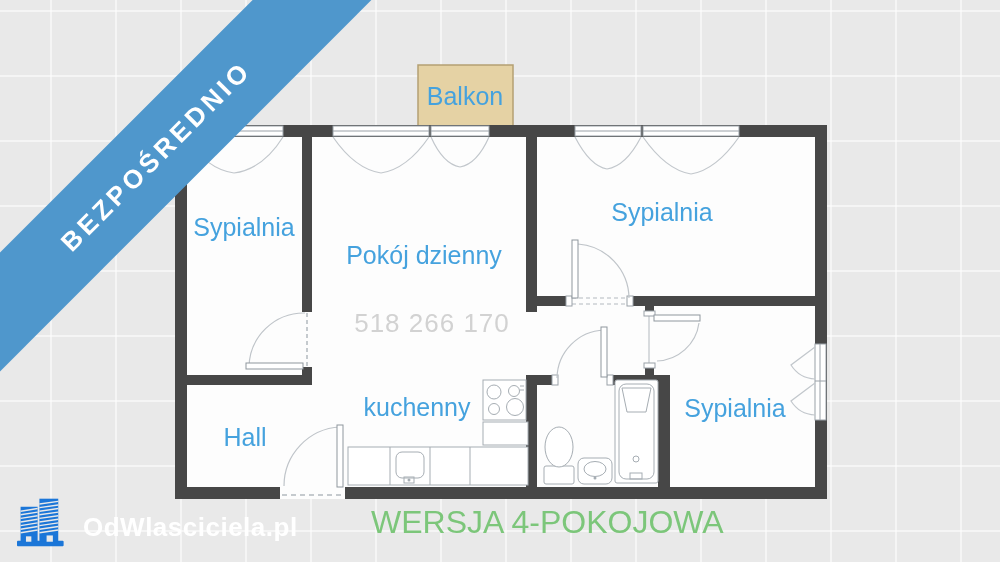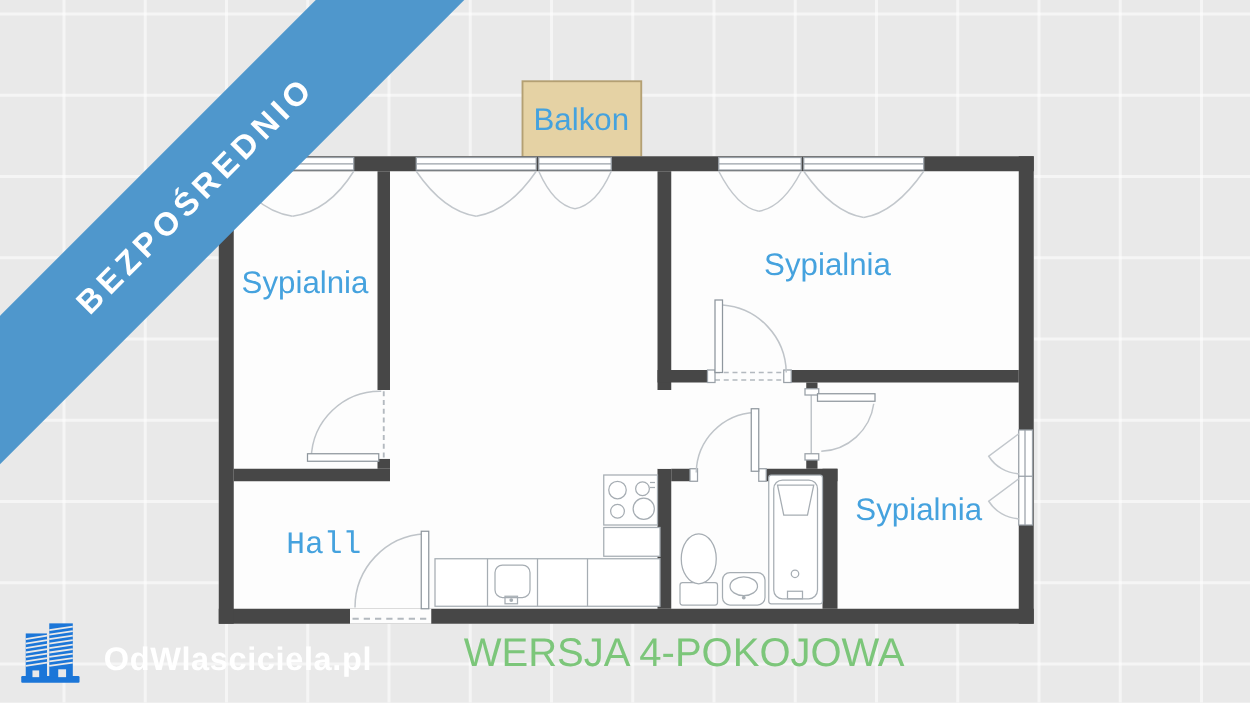--- a/index.html
+++ b/index.html
@@ -180,26 +180,29 @@
       <g>
         <rect x="578" y="458" width="34" height="26" rx="6"></rect>
         <ellipse cx="595" cy="469" rx="11" ry="7.5" fill="none"></ellipse>
         <circle cx="595" cy="478" r="1.5" fill="#a6adb3" stroke="none"></circle>
       </g>
     </g>
   </svg>
 
   <div class="room-label balcony-label" style="left:465px;top:96px;">Balkon</div>
   <div class="room-label" style="left:244px;top:227px;">Sypialnia</div>
+  <div class="room-label" style="left:424px;top:255px;">Pokój dzienny</div>
   <div class="room-label" style="left:662px;top:212px;">Sypialnia</div>
   <div class="room-label" style="left:735px;top:408px;">Sypialnia</div>
-  <div class="room-label" style="left:259px;top:437px;font-family:Liberation Mono, monospace;">Hall</div>
+  <div class="room-label" style="left:245px;top:437px;">Hall</div>
   <div class="room-label" style="left:417px;top:407px;">
+    <div>kuchenny</div>
   </div>
 
+  <div class="watermark" style="left:432px;top:323px;">518 266 170</div>
 
   <div class="ribbon">
     <span class="ribbon-text">BEZPOŚREDNIO</span>
   </div>
 
   <svg class="logo" width="54" height="52" viewBox="0 0 60 58">
     <g fill="#1b76d8">
       <rect x="1" y="50" width="52" height="6" rx="1"></rect>
       <rect x="5" y="12" width="19" height="39"></rect>
       <rect x="26" y="3" width="21" height="48"></rect>

